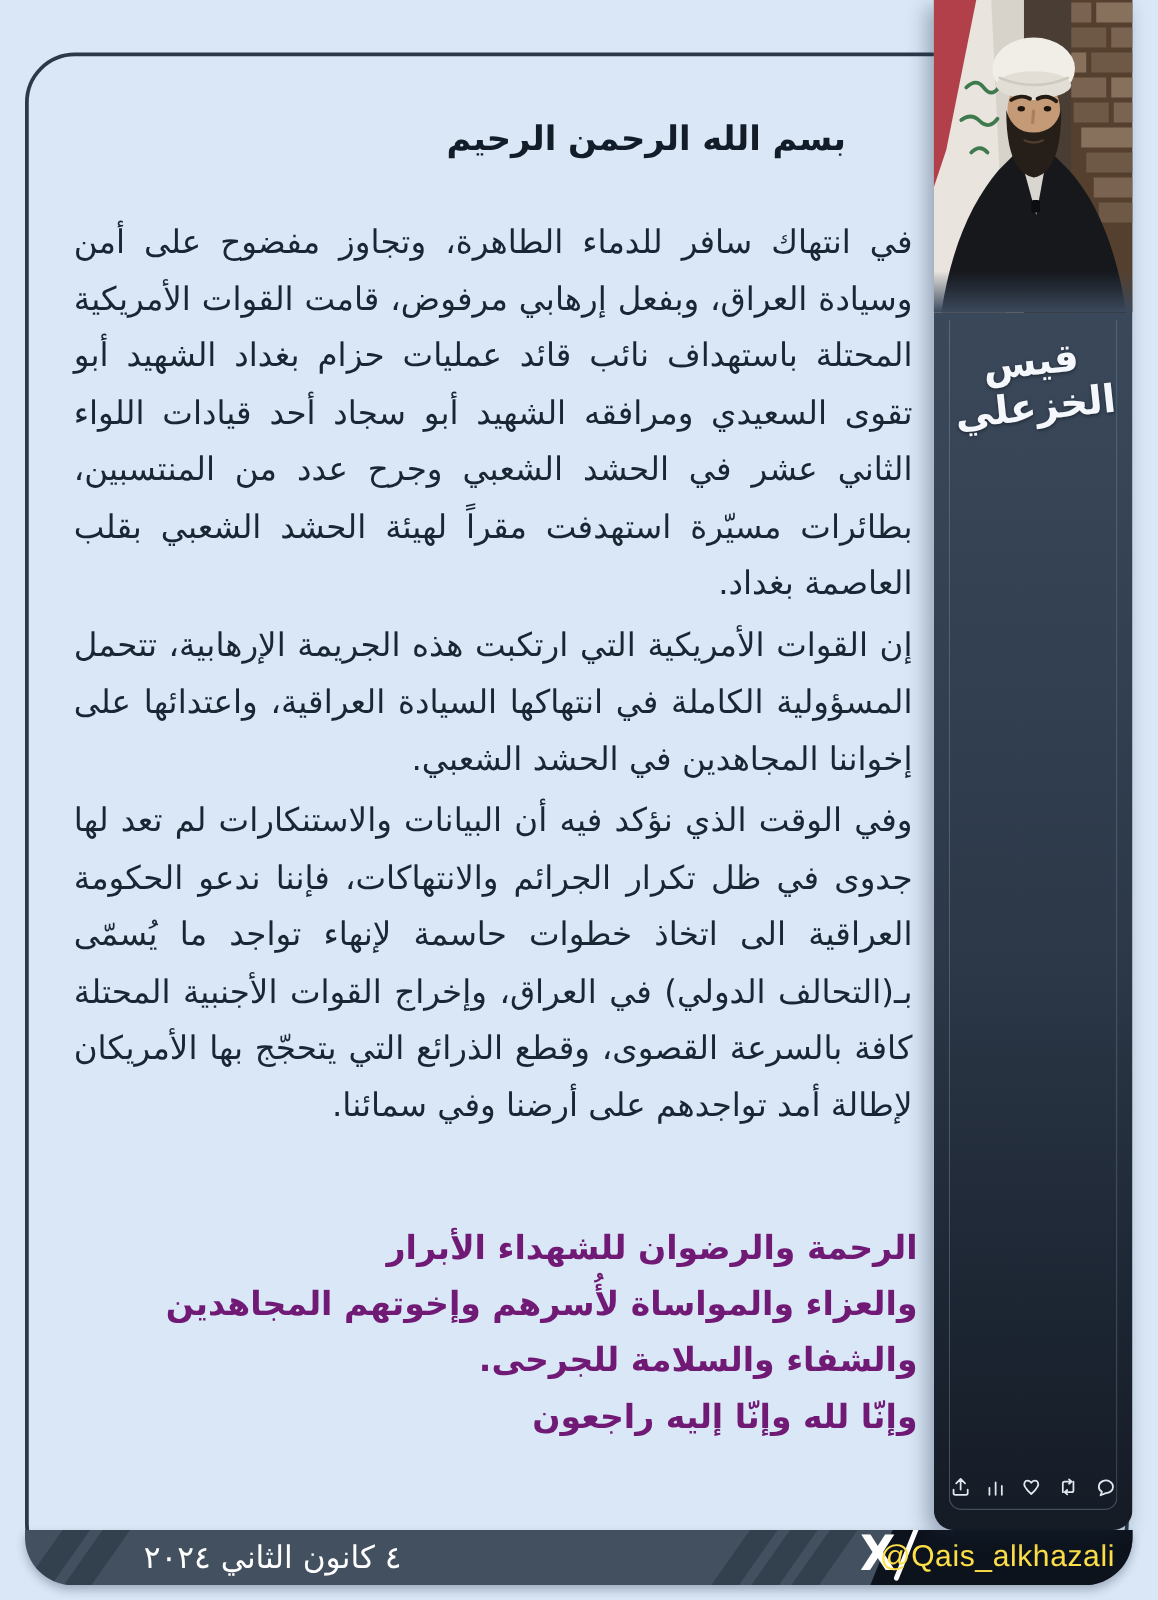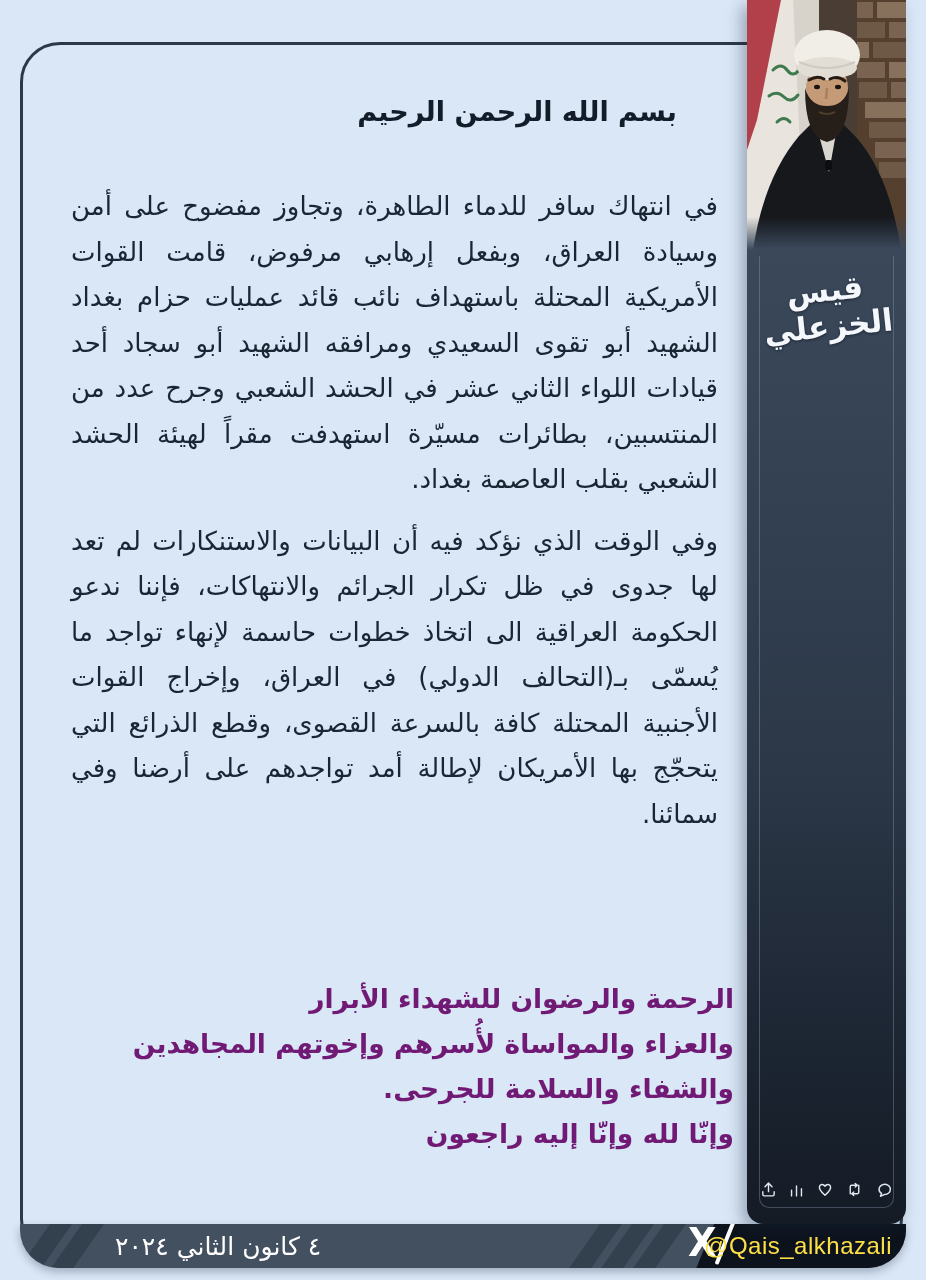--- a/index.html
+++ b/index.html
@@ -19,21 +19,21 @@
     position:absolute;top:96px;left:300px;right:192px;
     text-align:center;direction:rtl;
     font-size:27px;font-weight:bold;color:#121d29;z-index:2;
   }
   
   .main-text{
     position:absolute;top:168px;left:55px;right:192px;
     direction:rtl;text-align:justify;
     font-size:26px;line-height:45.5px;color:#1a2634;z-index:2;
   }
-  .main-text p{margin:16px;}
+  .main-text p{margin:4px;}
   
   .closing{
     position:absolute;top:976px;left:55px;right:192px;
     direction:rtl;text-align:right;
     font-size:26.5px;line-height:45px;font-weight:bold;color:#701a75;z-index:2;
   }
   
   .strip{
     position:absolute;left:747px;top:0;width:159px;height:1224px;
     background:linear-gradient(180deg,#404e61 0%,#37455706 0%),
@@ -102,20 +102,21 @@
 </style>
 </head>
 <body>
 
 <div class="frame"></div>
 
 <div class="basmala">بسم الله الرحمن الرحيم</div>
 
 <div class="main-text">
   <p>في انتهاك سافر للدماء الطاهرة، وتجاوز مفضوح على أمن وسيادة العراق، وبفعل إرهابي مرفوض، قامت القوات الأمريكية المحتلة باستهداف نائب قائد عمليات حزام بغداد الشهيد أبو تقوى السعيدي ومرافقه الشهيد أبو سجاد أحد قيادات اللواء الثاني عشر في الحشد الشعبي وجرح عدد من المنتسبين، بطائرات مسيّرة استهدفت مقراً لهيئة الحشد الشعبي بقلب العاصمة بغداد.</p>
+  <p>إن القوات الأمريكية التي ارتكبت هذه الجريمة الإرهابية، تتحمل المسؤولية الكاملة في انتهاكها السيادة العراقية، واعتدائها على إخواننا المجاهدين في الحشد الشعبي.</p>
   <p>وفي الوقت الذي نؤكد فيه أن البيانات والاستنكارات لم تعد لها جدوى في ظل تكرار الجرائم والانتهاكات، فإننا ندعو الحكومة العراقية الى اتخاذ خطوات حاسمة لإنهاء تواجد ما يُسمّى بـ(التحالف الدولي) في العراق، وإخراج القوات الأجنبية المحتلة كافة بالسرعة القصوى، وقطع الذرائع التي يتحجّج بها الأمريكان لإطالة أمد تواجدهم على أرضنا وفي سمائنا.</p>
 </div>
 
 <div class="closing">
   <div>الرحمة والرضوان للشهداء الأبرار</div>
   <div>والعزاء والمواساة لأُسرهم وإخوتهم المجاهدين</div>
   <div>والشفاء والسلامة للجرحى.</div>
   <div>وإنّا لله وإنّا إليه راجعون</div>
 </div>
 

